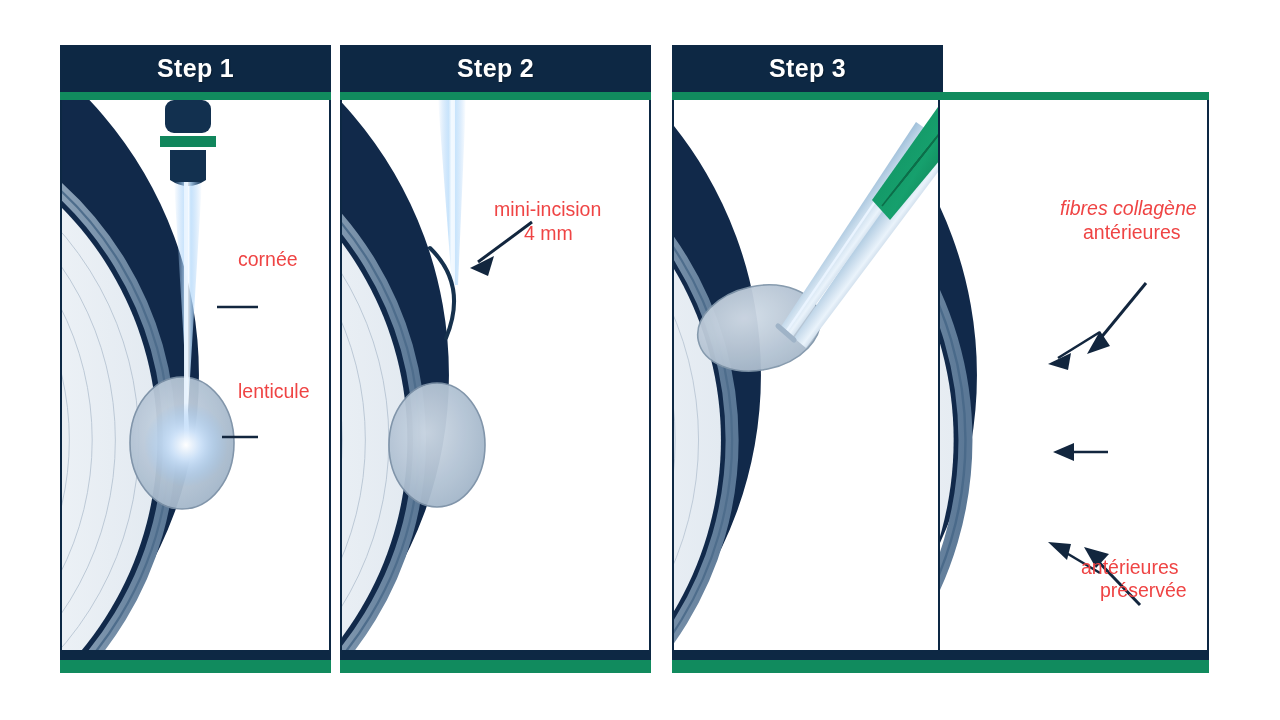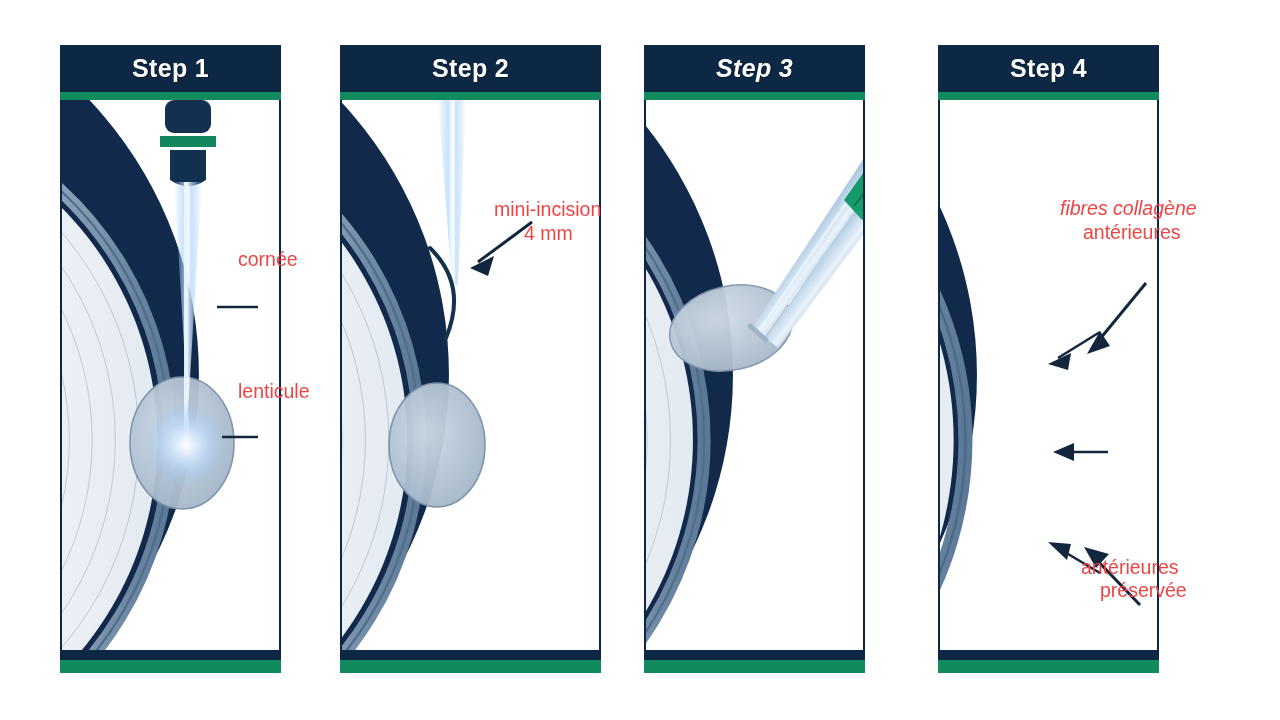--- a/index.html
+++ b/index.html
@@ -4,21 +4,21 @@
 <style>
   html,body{margin:0;padding:0;}
   body{
     width:1280px;height:720px;
     background:#ffffff;
     font-family:"Liberation Sans", sans-serif;
     overflow:hidden;
     position:relative;
   }
   #stage{position:absolute;left:0;top:0;width:1280px;height:720px;}
-  .panel{position:absolute;top:45px;width:221px;height:628px;}
+  .panel{position:absolute;top:45px;width:271px;height:628px;}
   .panel-header{
     position:absolute;left:0;top:0;width:100%;height:47px;
     background:#0d2844;
     display:flex;align-items:center;justify-content:center;
   }
   .panel-header span{
     color:#ffffff;font-size:25px;font-weight:bold;letter-spacing:.3px;
     text-shadow:1px 1px 1px rgba(0,0,0,.35);
   }
   .panel-greenbar{position:absolute;left:0;top:47px;width:100%;height:8px;background:#118b5e;}
@@ -199,21 +199,21 @@
         </g>
       </svg>
     </div>
     <div class="panel-footer-navy"></div>
     <div class="panel-footer-green"></div>
   </div>
 
   <span class="label" style="left:494px;top:198px;">mini-incision</span>
   <span class="label" style="left:524px;top:222px;">4 mm</span>
 
-  <div class="panel" style="left:644px;font-style:italic;">
+  <div class="panel" style="left:672px;">
     <div class="panel-header">
       <span>Step 3</span>
     </div>
     <div class="panel-greenbar"></div>
     <div class="panel-body">
       <svg class="art" viewBox="0 0 276 550">
         <defs>
           <linearGradient id="corneaGradC" x1="0" y1="0" x2="1" y2="0">
             <stop offset="0%" stop-color="#d9e1e9"></stop>
             <stop offset="45%" stop-color="#f4f7fa"></stop>
@@ -279,23 +279,20 @@
           </g>
           <path d="M 104 226 L 120 240" stroke="#9fb3c7" stroke-width="5" stroke-linecap="round"></path>
         </g>
       </svg>
     </div>
     <div class="panel-footer-navy"></div>
     <div class="panel-footer-green"></div>
   </div>
 
   <div class="panel" style="left:938px;">
-    <div class="panel-header">
-      <span>Step 4</span>
-    </div>
     <div class="panel-greenbar"></div>
     <div class="panel-body">
       <svg class="art" viewBox="0 0 276 550">
         <defs>
           <linearGradient id="corneaGradD" x1="0" y1="0" x2="1" y2="0">
             <stop offset="0%" stop-color="#dde4eb"></stop>
             <stop offset="45%" stop-color="#f6f8fb"></stop>
             <stop offset="100%" stop-color="#e6ecf2"></stop>
           </linearGradient>
           <linearGradient id="epiGradD" x1="0" y1="0" x2="1" y2="0">

